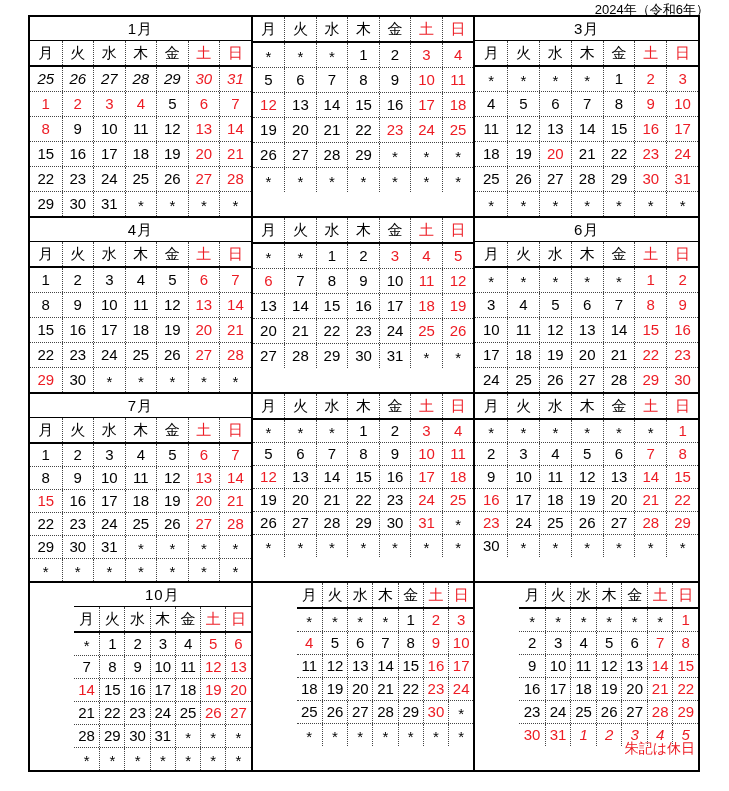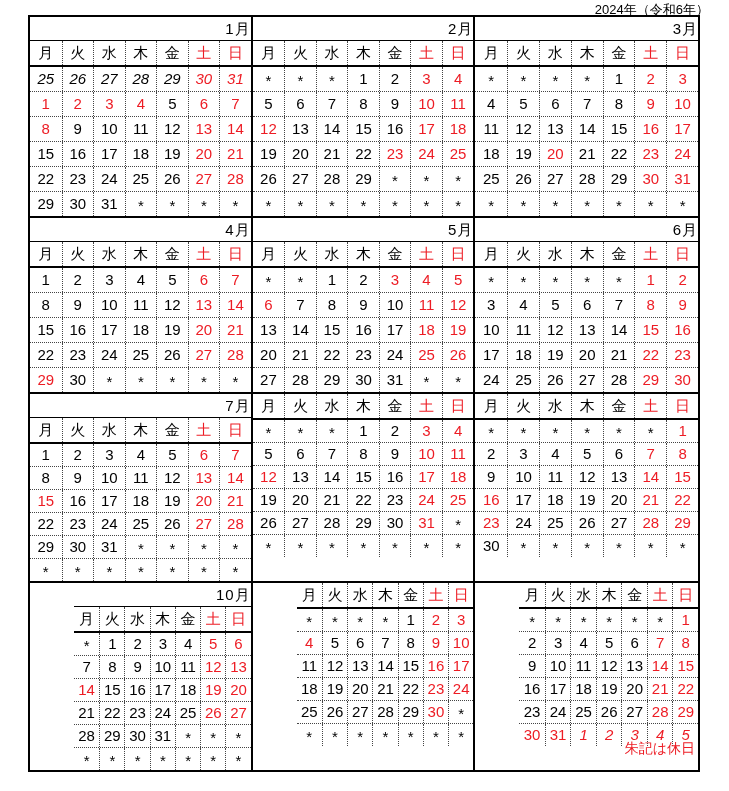--- a/index.html
+++ b/index.html
@@ -33,21 +33,21 @@
   .month {
     border-right: 2px solid #000;
     border-bottom: 2px solid #000;
     box-sizing: border-box;
   }
   .month:nth-child(3n) { border-right: none; }
   .month:nth-child(n+10) { border-bottom: none; padding-left: 44px; }
   .mtitle {
     height: 23px;
     line-height: 23px;
-    text-align: right;
+    text-align: center;
     font-size: 15px;
     letter-spacing: 1px;
     border-bottom: 1px solid #000;
   }
   .mrow {
     display: grid;
     grid-template-columns: repeat(7, 1fr);
   }
   .dow { border-bottom: 2px solid #000; }
   .dow .cell { height: 24px; line-height: 24px; font-size: 15px; }
@@ -138,21 +138,20 @@
           <div class="cell"><span class="">29</span></div>
           <div class="cell"><span class="">30</span></div>
           <div class="cell"><span class="">31</span></div>
           <div class="cell"><span class=" ast">*</span></div>
           <div class="cell"><span class=" ast">*</span></div>
           <div class="cell"><span class=" ast">*</span></div>
           <div class="cell"><span class=" ast">*</span></div>
         </div>
       </div>
       <div class="month">
-        <div class="mtitle">2月</div>
         <div class="mrow dow">
           <div class="cell"><span class="">月</span></div>
           <div class="cell"><span class="">火</span></div>
           <div class="cell"><span class="">水</span></div>
           <div class="cell"><span class="">木</span></div>
           <div class="cell"><span class="">金</span></div>
           <div class="cell"><span class="red">土</span></div>
           <div class="cell"><span class="red">日</span></div>
         </div>
         <div class="mrow daterow">
@@ -327,21 +326,20 @@
           <div class="cell"><span class=" red">29</span></div>
           <div class="cell"><span class="">30</span></div>
           <div class="cell"><span class=" ast">*</span></div>
           <div class="cell"><span class=" ast">*</span></div>
           <div class="cell"><span class=" ast">*</span></div>
           <div class="cell"><span class=" ast">*</span></div>
           <div class="cell"><span class=" ast">*</span></div>
         </div>
       </div>
       <div class="month">
-        <div class="mtitle">5月</div>
         <div class="mrow dow">
           <div class="cell"><span class="">月</span></div>
           <div class="cell"><span class="">火</span></div>
           <div class="cell"><span class="">水</span></div>
           <div class="cell"><span class="">木</span></div>
           <div class="cell"><span class="">金</span></div>
           <div class="cell"><span class="red">土</span></div>
           <div class="cell"><span class="red">日</span></div>
         </div>
         <div class="mrow daterow">

